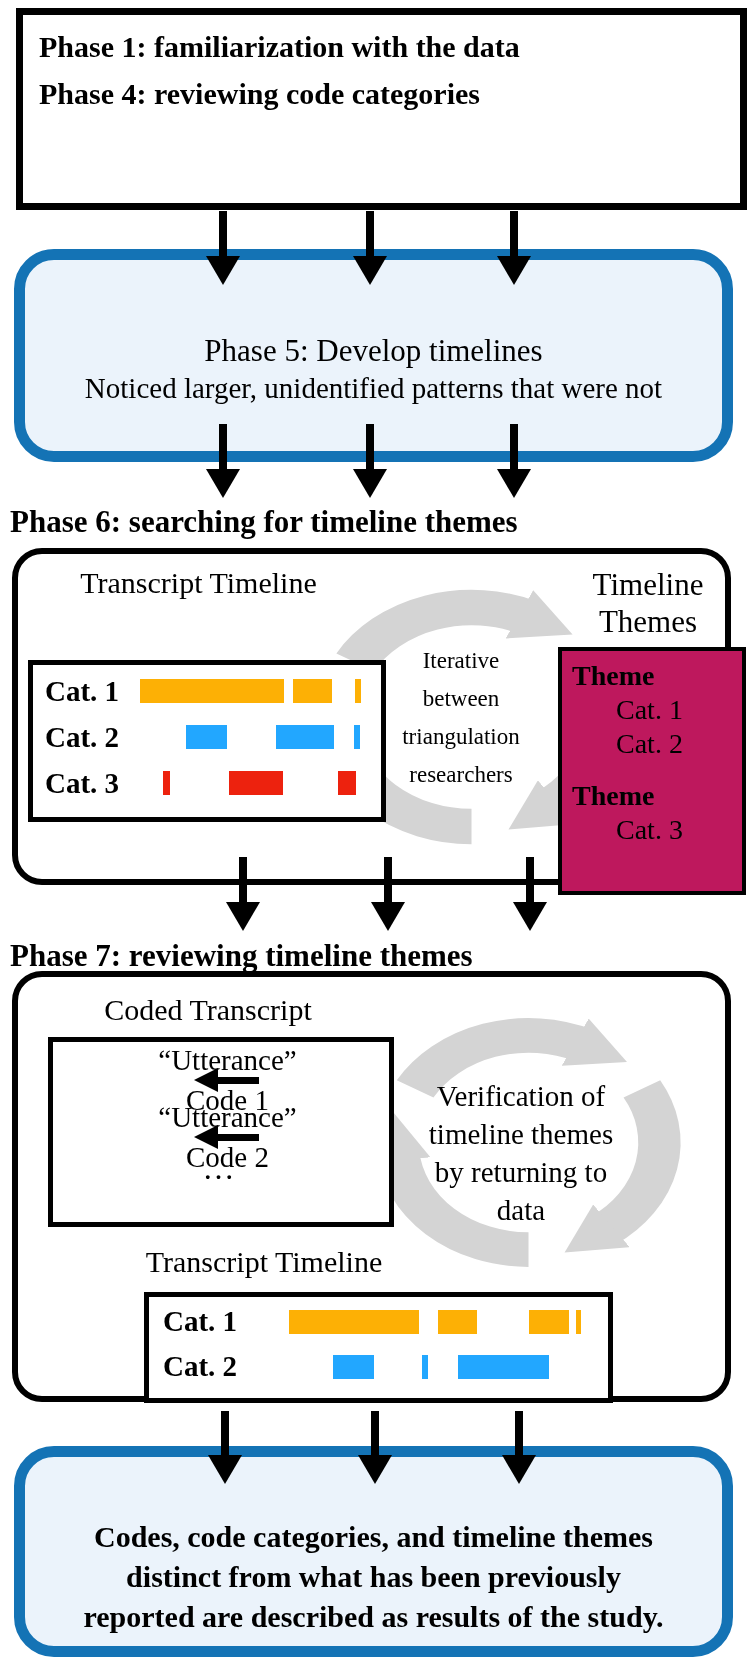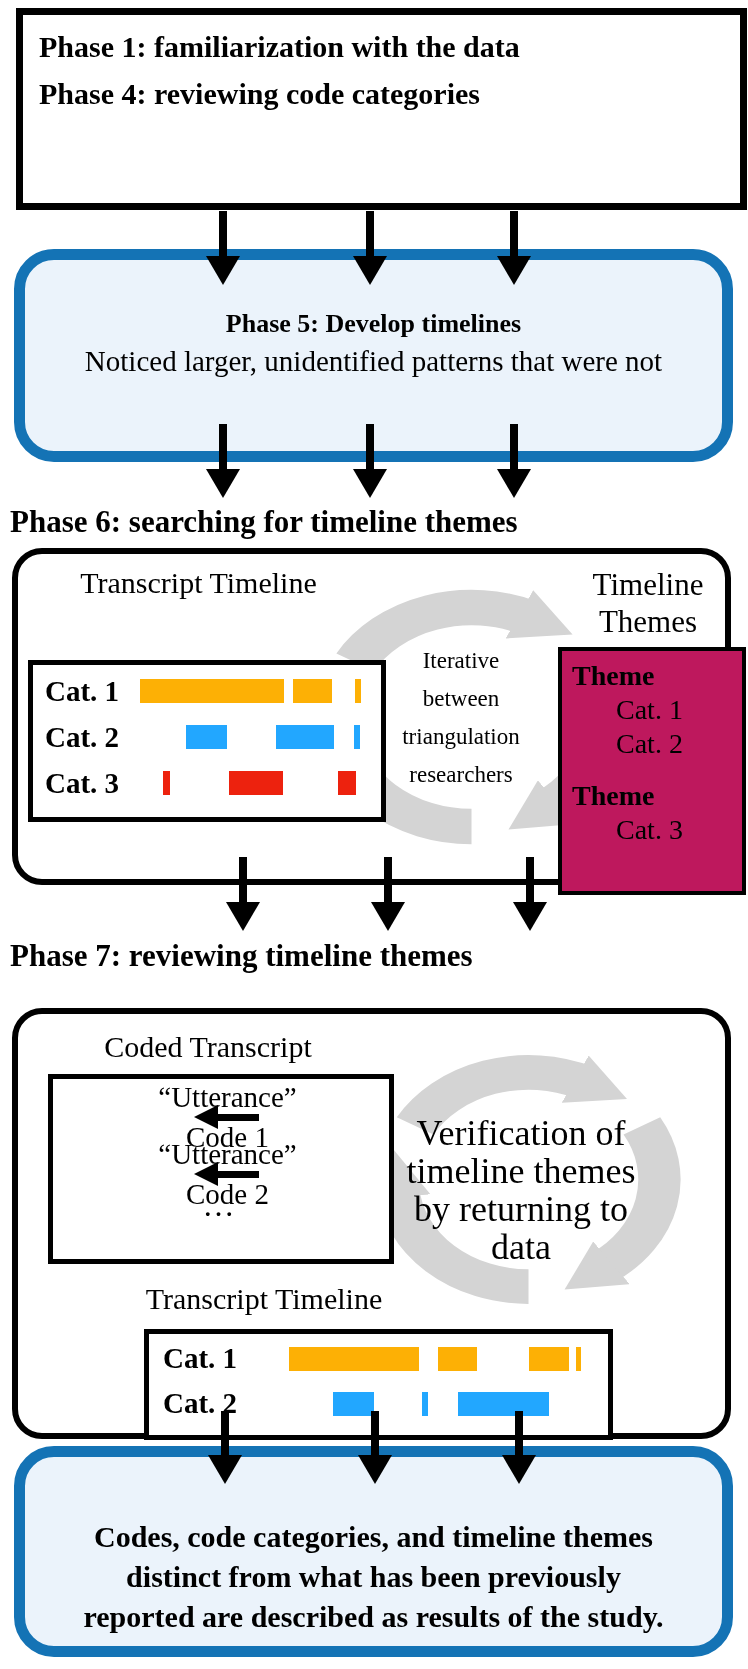--- a/index.html
+++ b/index.html
@@ -12,33 +12,33 @@
   .top-box{
     left:16px;top:8px;width:731px;height:202px;border:7px solid #000;
     padding:8px 0 0 16px;background:#fff;z-index:2;
   }
   .top-box .line{font-weight:bold;font-size:30px;line-height:47px;white-space:nowrap;}
   .blue-box{
     border:11px solid #1473B5;border-radius:40px;background:#EBF3FB;
     text-align:center;z-index:1;
   }
   .phase5{left:14px;top:249px;width:719px;height:213px;}
-  .phase5 .p5-title{margin-top:45px;font-size:26px;font-weight:bold;line-height:38px;}
+  .phase5 .p5-title{margin-top:72px;font-size:31px;font-weight:normal;line-height:38px;}
   .phase5 .p5-body{font-size:29px;line-height:36px;}
   .results{left:14px;top:1446px;width:719px;height:211px;}
   .results .r-line{font-size:30px;font-weight:bold;line-height:40px;}
   .results .r-pad{padding-top:60px;}
   .phase-heading{font-size:31px;font-weight:bold;white-space:nowrap;z-index:2;}
   .h6{left:10px;top:504px;}
   .h7{left:10px;top:938px;}
   .round-box{
     border:6px solid #000;border-radius:30px;background:#fff;z-index:1;
   }
   .p6box{left:12px;top:548px;width:719px;height:337px;}
-  .p7box{left:12px;top:1008px;width:719px;height:431px;font-family:Liberation Serif, serif;}
+  .p7box{left:12px;top:971px;width:719px;height:431px;font-family:Liberation Serif, serif;}
 
   
   .varrow{position:absolute;width:34px;transform:translateX(-50%);z-index:6;}
   .varrow .stem{position:absolute;left:50%;transform:translateX(-50%);top:0;width:8px;background:#000;}
   .varrow .head{position:absolute;left:50%;transform:translateX(-50%);bottom:0;width:0;height:0;
     border-left:17px solid transparent;border-right:17px solid transparent;border-top:29px solid #000;}
   .gA{top:211px;height:74px;} .gA .stem{height:45px;}
   .gB{top:424px;height:74px;} .gB .stem{height:45px;}
   .gC{top:857px;height:74px;} .gC .stem{height:45px;}
   .gD{top:1411px;height:73px;} .gD .stem{height:44px;}
@@ -70,21 +70,21 @@
   .ct-label{position:absolute;left:25px;top:16px;width:330px;text-align:center;font-size:30px;z-index:2;}
   .ct-box{position:absolute;left:30px;top:60px;width:336px;height:180px;border:5px solid #000;
     background:#fff;z-index:2;font-size:29px;}
   .ct-row{display:flex;align-items:center;height:57px;padding-left:13px;flex-direction:column;}
   .ct-row.first{margin-top:2px;}
   .larrow{position:relative;width:42px;height:7px;background:#000;margin:0 4px 0 24px;flex:none;}
   .larrow::before{content:"";position:absolute;left:-23px;top:-9px;width:0;height:0;
     border-right:24px solid #000;border-top:12.5px solid transparent;border-bottom:12.5px solid transparent;}
   .ct-ellipsis{text-align:center;font-size:32px;letter-spacing:5px;margin-top:-8px;}
   .cycle-text7{position:absolute;left:368px;top:100px;width:270px;text-align:center;
-    font-size:36px;line-height:38px;z-index:3;}
+    font-size:29px;line-height:38px;z-index:3;}
   .tt2-label{position:absolute;left:126px;top:268px;width:240px;text-align:center;font-size:30px;z-index:2;}
   .tt2-box{position:absolute;left:126px;top:315px;width:459px;height:101px;border:5px solid #000;
     background:#fff;z-index:2;}
   .tt2-row{display:flex;align-items:center;height:45px;padding-left:14px;}
   .tt2-row.first{margin-top:2px;}
   .tt2-lab{font-weight:bold;font-size:29px;width:108px;flex:none;}
   .tt2-bars{position:relative;flex:1;height:24px;margin-right:16px;}
 </style>
 </head>
 <body>

